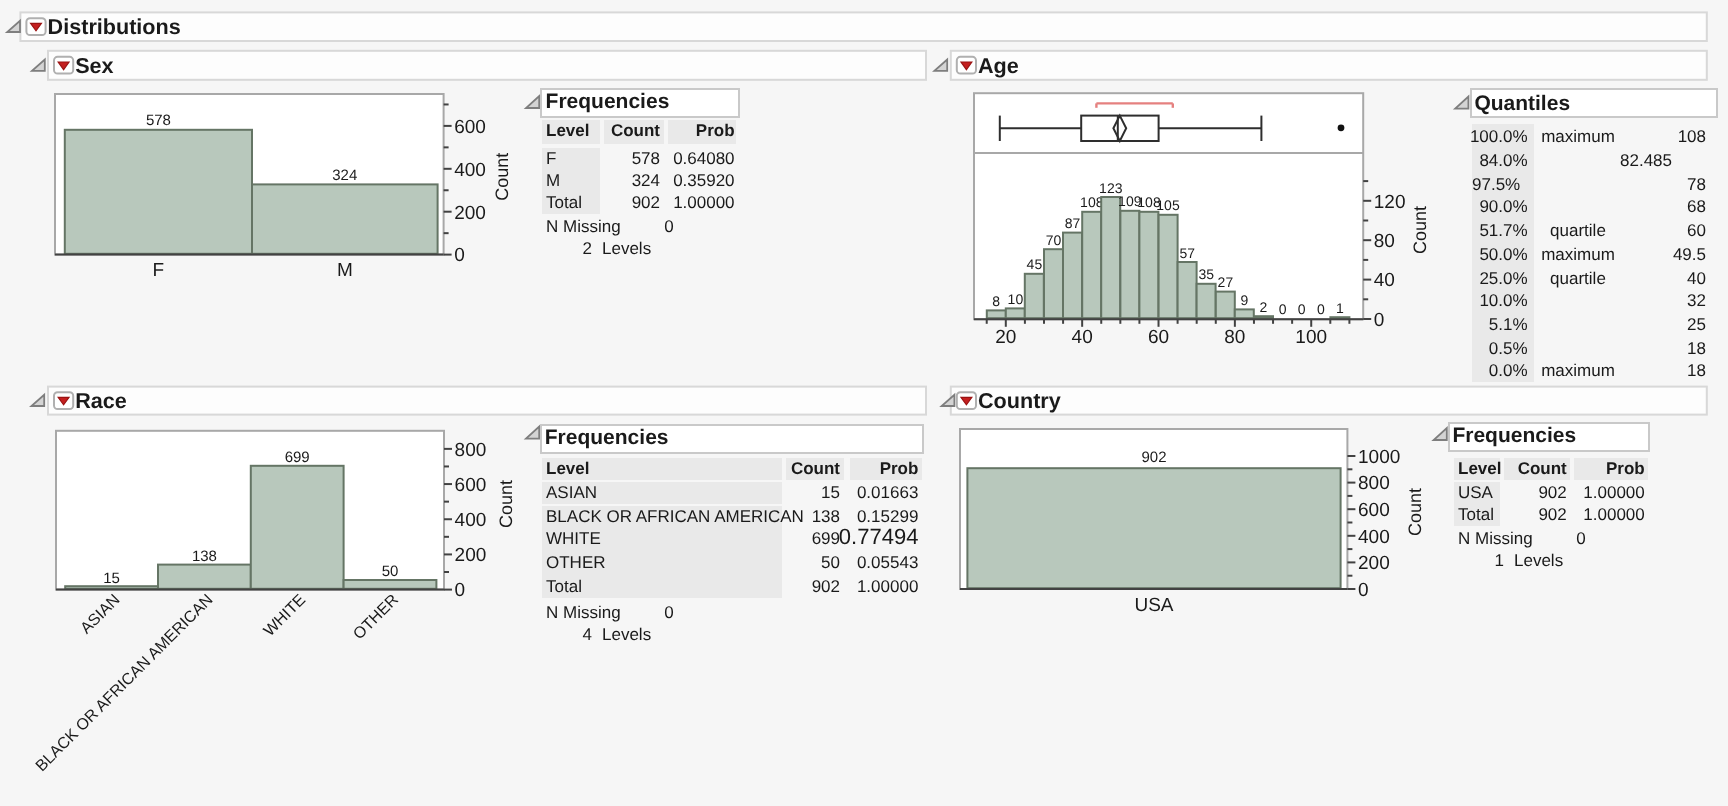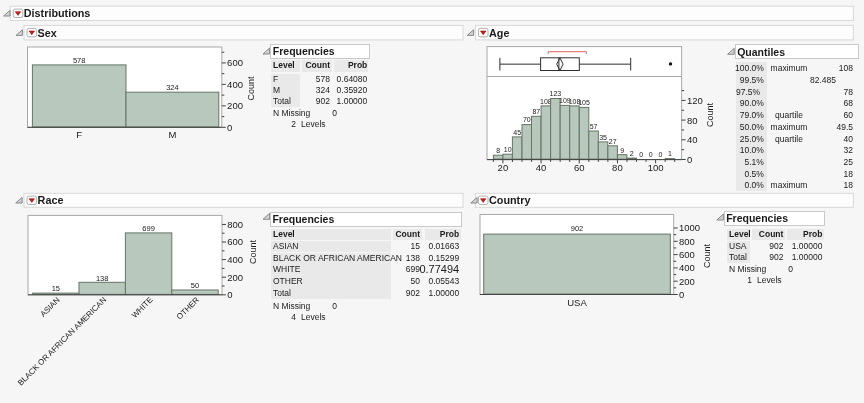--- a/index.html
+++ b/index.html
@@ -224,30 +224,30 @@
 <div style="top:108.0px;font-size:8.5px;line-height:11px;height:11px;left:294.5px;width:80px;text-align:center;">0</div>
 <div style="top:119.1px;font-size:8.5px;line-height:11px;height:11px;left:236px;width:60px;text-align:right;">2</div>
 <div style="top:119.1px;font-size:8.5px;line-height:11px;height:11px;left:301px;">Levels</div>
 <div style="left:734.8px;top:44.3px;width:122.5px;height:13.2px;background:#fff;border:1px solid #c9c9c9;"></div>
 <div style="left:737.1999999999999px;top:45.5px;font-size:10.5px;font-weight:bold;line-height:12px;">Quantiles</div>
 <div style="left:735.8px;top:61.7px;width:31.0px;height:11.72px;background:#e9e9e9;"></div>
 <div style="top:63.2px;font-size:8.5px;line-height:11px;height:11px;left:703.8px;width:60px;text-align:right;">100.0%</div>
 <div style="top:63.2px;font-size:8.5px;line-height:11px;height:11px;left:749px;width:80px;text-align:center;">maximum</div>
 <div style="top:63.2px;font-size:8.5px;line-height:11px;height:11px;left:793px;width:60px;text-align:right;">108</div>
 <div style="left:735.8px;top:73.42px;width:31.0px;height:11.72px;background:#e9e9e9;"></div>
-<div style="top:74.92px;font-size:8.5px;line-height:11px;height:11px;left:703.8px;width:60px;text-align:right;">99.5%</div>
+<div style="top:74.92px;font-size:8.5px;line-height:11px;height:11px;left:703.8px;width:60px;text-align:right;">84.0%</div>
 <div style="top:74.92px;font-size:8.5px;line-height:11px;height:11px;left:793px;width:60px;text-align:center;">82.485</div>
 <div style="left:735.8px;top:85.14px;width:31.0px;height:11.72px;background:#e9e9e9;"></div>
 <div style="top:86.64px;font-size:8.5px;line-height:11px;height:11px;left:736px;width:60px;text-align:left;">97.5%</div>
 <div style="top:86.64px;font-size:8.5px;line-height:11px;height:11px;left:793px;width:60px;text-align:right;">78</div>
 <div style="left:735.8px;top:96.86000000000001px;width:31.0px;height:11.72px;background:#e9e9e9;"></div>
 <div style="top:98.36000000000001px;font-size:8.5px;line-height:11px;height:11px;left:703.8px;width:60px;text-align:right;">90.0%</div>
 <div style="top:98.36000000000001px;font-size:8.5px;line-height:11px;height:11px;left:793px;width:60px;text-align:right;">68</div>
 <div style="left:735.8px;top:108.58000000000001px;width:31.0px;height:11.72px;background:#e9e9e9;"></div>
-<div style="top:110.08000000000001px;font-size:8.5px;line-height:11px;height:11px;left:703.8px;width:60px;text-align:right;">79.0%</div>
+<div style="top:110.08000000000001px;font-size:8.5px;line-height:11px;height:11px;left:703.8px;width:60px;text-align:right;">51.7%</div>
 <div style="top:110.08000000000001px;font-size:8.5px;line-height:11px;height:11px;left:749px;width:80px;text-align:center;">quartile</div>
 <div style="top:110.08000000000001px;font-size:8.5px;line-height:11px;height:11px;left:793px;width:60px;text-align:right;">60</div>
 <div style="left:735.8px;top:120.30000000000001px;width:31.0px;height:11.72px;background:#e9e9e9;"></div>
 <div style="top:121.80000000000001px;font-size:8.5px;line-height:11px;height:11px;left:703.8px;width:60px;text-align:right;">50.0%</div>
 <div style="top:121.80000000000001px;font-size:8.5px;line-height:11px;height:11px;left:749px;width:80px;text-align:center;">maximum</div>
 <div style="top:121.80000000000001px;font-size:8.5px;line-height:11px;height:11px;left:793px;width:60px;text-align:right;">49.5</div>
 <div style="left:735.8px;top:132.02px;width:31.0px;height:11.72px;background:#e9e9e9;"></div>
 <div style="top:133.52px;font-size:8.5px;line-height:11px;height:11px;left:703.8px;width:60px;text-align:right;">25.0%</div>
 <div style="top:133.52px;font-size:8.5px;line-height:11px;height:11px;left:749px;width:80px;text-align:center;">quartile</div>
 <div style="top:133.52px;font-size:8.5px;line-height:11px;height:11px;left:793px;width:60px;text-align:right;">40</div>

